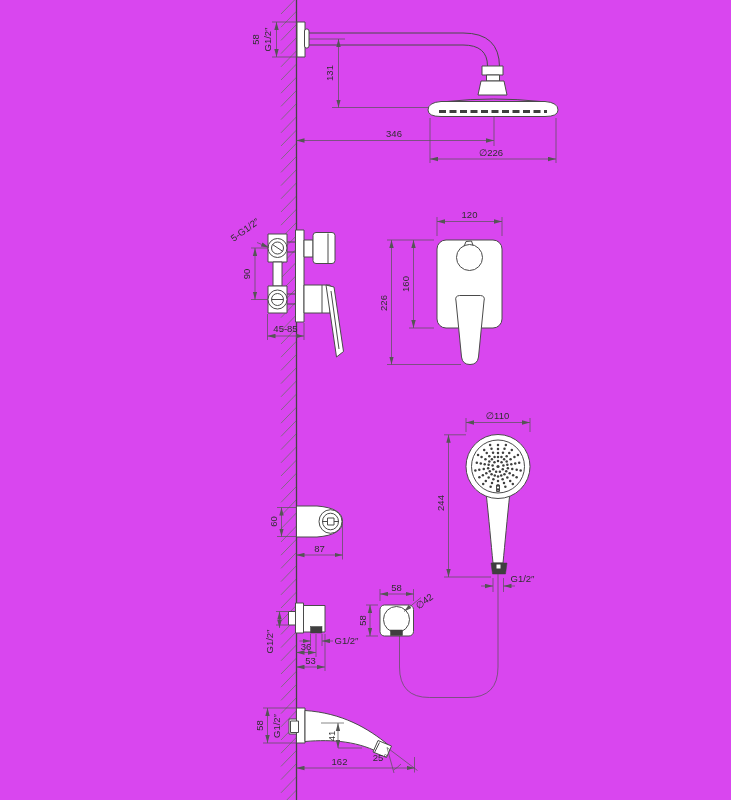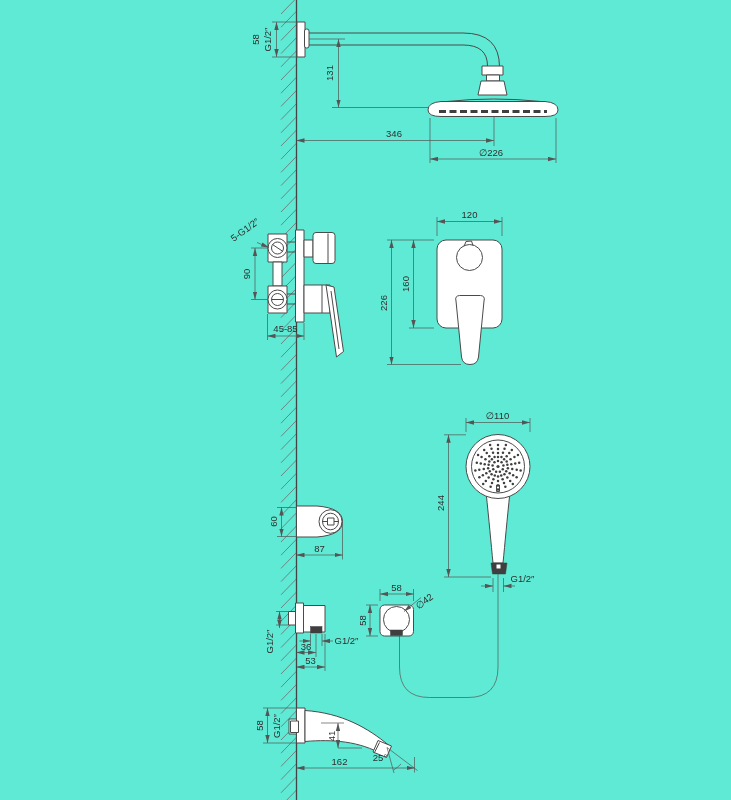--- a/index.html
+++ b/index.html
@@ -1,16 +1,16 @@
 <!DOCTYPE html>
 <html><head>
 <meta charset="utf-8">
 <style>
   html,body{margin:0;padding:0;background:#fff;}
-  .stage{width:731px;height:800px;position:relative;background:#5eead4;}
+  .stage{width:731px;height:800px;position:relative;background:#d946ef;}
   svg{display:block;}
   .o  {fill:none;stroke:#4a4a4a;stroke-width:1;stroke-linejoin:round;}
   .of {fill:#ffffff;stroke:#4a4a4a;stroke-width:1;stroke-linejoin:round;}
   .od {fill:#3f3f3f;stroke:#3f3f3f;stroke-width:.5;}
   .d  {fill:none;stroke:#555;stroke-width:.7;}
   .h  {stroke:#6e6e6e;stroke-width:.8;}
   .noz{stroke:#3f3f3f;stroke-width:3.2;stroke-dasharray:7 3.5;}
   .dt {font-family:"Liberation Sans",sans-serif;font-size:9.5px;fill:#2f2f2f;text-anchor:middle;}
   .dts{text-anchor:start;}
 </style>

